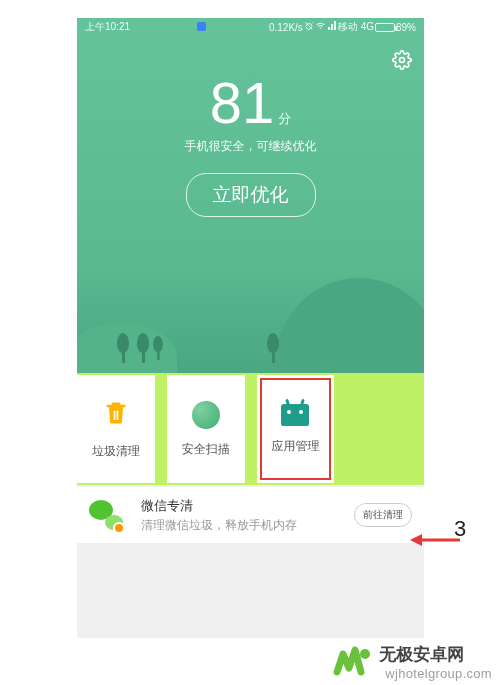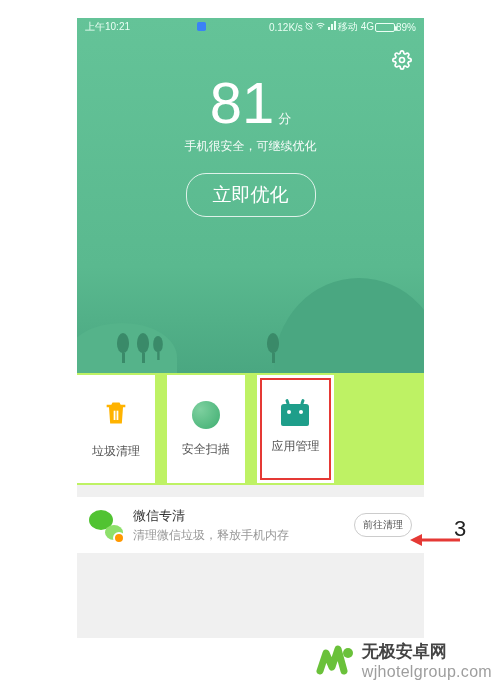--- a/index.html
+++ b/index.html
@@ -117,22 +117,22 @@
   .android-ears::before{left:5px;transform:rotate(-20deg);}
   .android-ears::after{right:5px;transform:rotate(20deg);}
 
   .highlight-box {
     position:absolute; inset:3px;
     border:2.5px solid #e53935;
     pointer-events:none;
   }
 
   .promo {
-    background:#fff; margin-top:12px;
-    display:flex; align-items:center; gap:10px;
+    background:#fff; margin-top:2px;
+    display:flex; align-items:center; gap:18px;
     padding:10px 12px; height:56px;
   }
   .wechat-icon {
     width:34px; height:34px; position:relative;
   }
   .wechat-icon .bubble1 {
     position:absolute; width:24px;height:20px;background:#51c332;border-radius:50%;
     left:0;top:2px;
   }
   .wechat-icon .bubble2 {
@@ -161,21 +161,21 @@
     width:50px; height:20px;
   }
 
   
   .watermark {
     position:absolute; right:8px; bottom:4px;
     display:flex; align-items:center; gap:6px;
   }
   .wm-logo { width:40px; height:36px; }
   .wm-text .l1{font-size:17px;color:#444;font-weight:700;}
-  .wm-text .l2{font-size:16px;color:#9e9e9e;letter-spacing:.3px;}
+  .wm-text .l2{font-size:13px;color:#9e9e9e;letter-spacing:.3px;margin-left:6px;}
 </style>
 </head>
 <body>
 
 <div class="page">
 
   <div class="header">
     <div class="statusbar">
       <span>上午10:21</span>
       <span style="margin-left:4px;">

